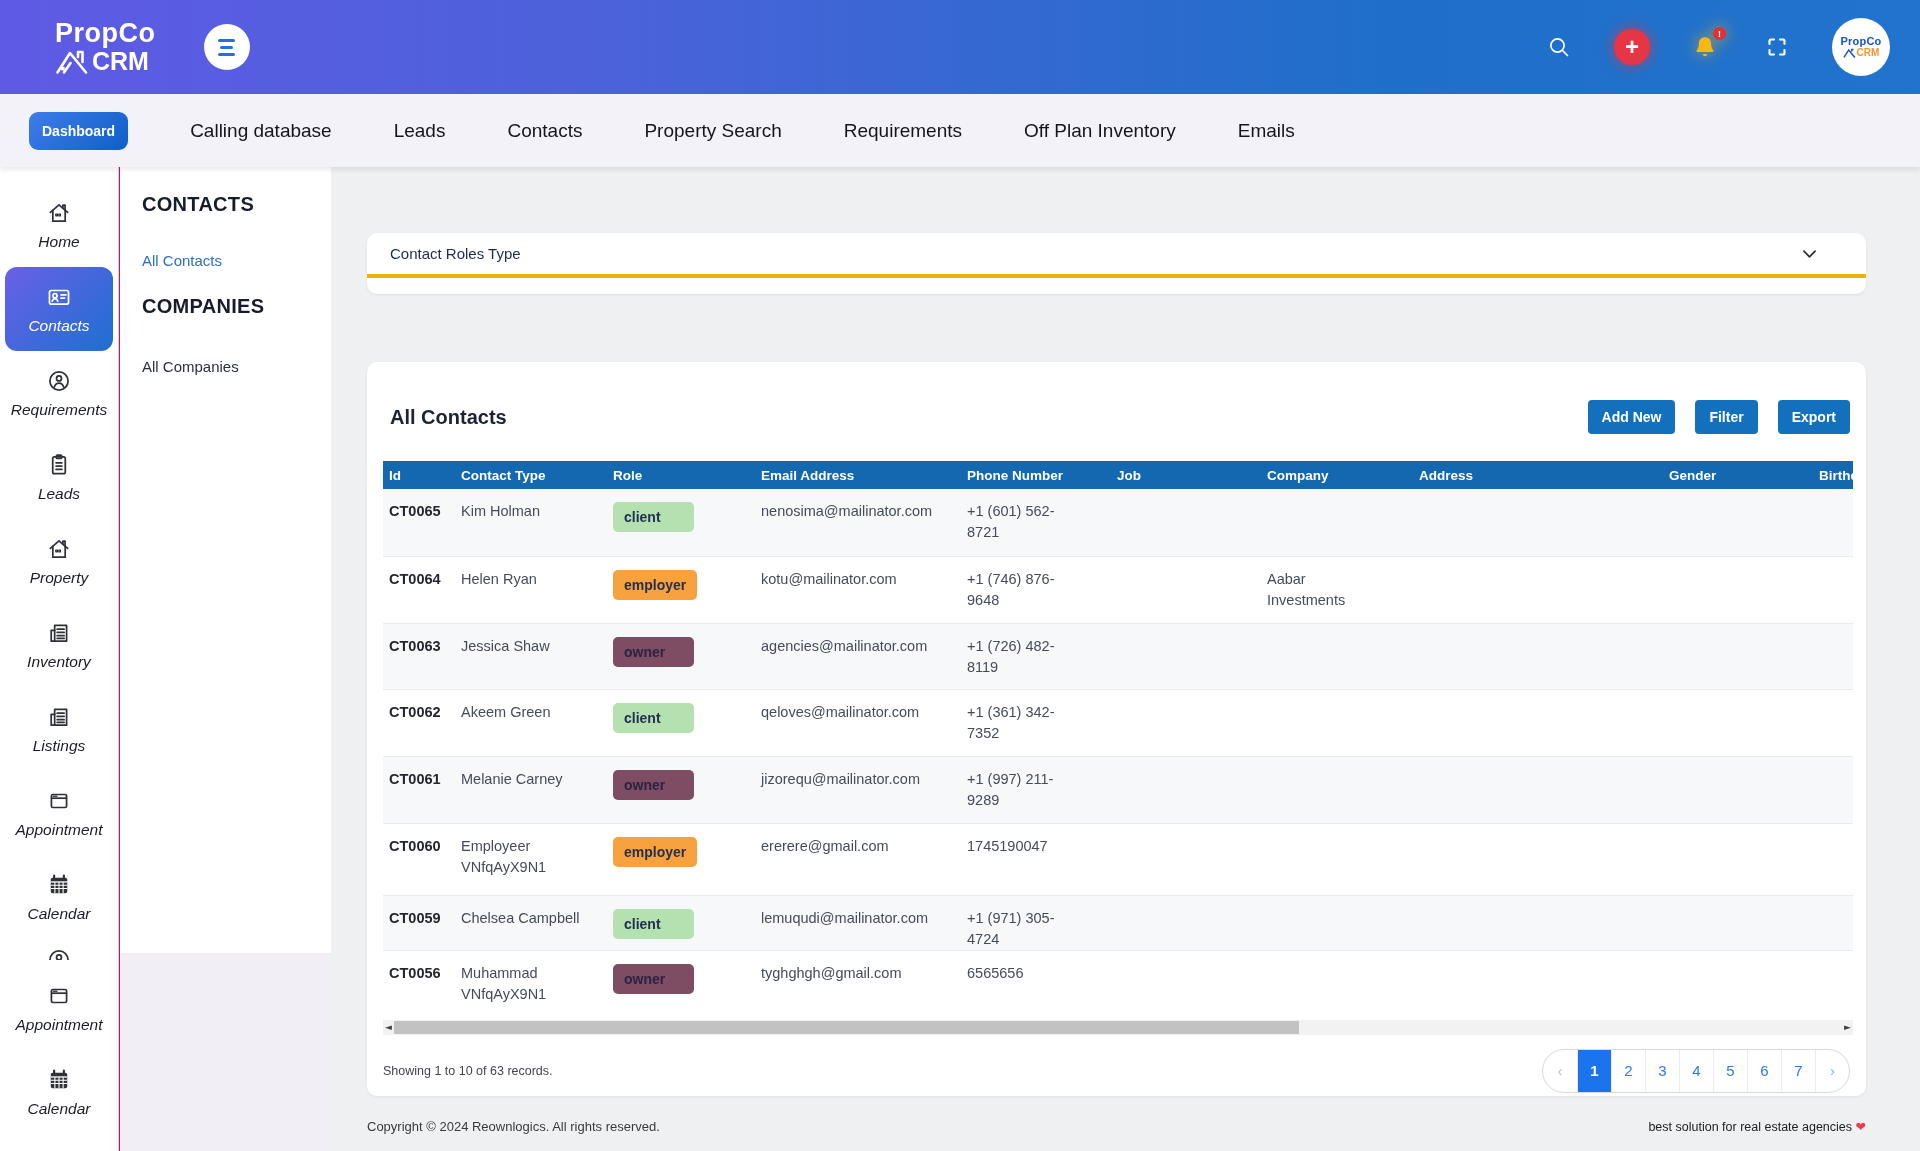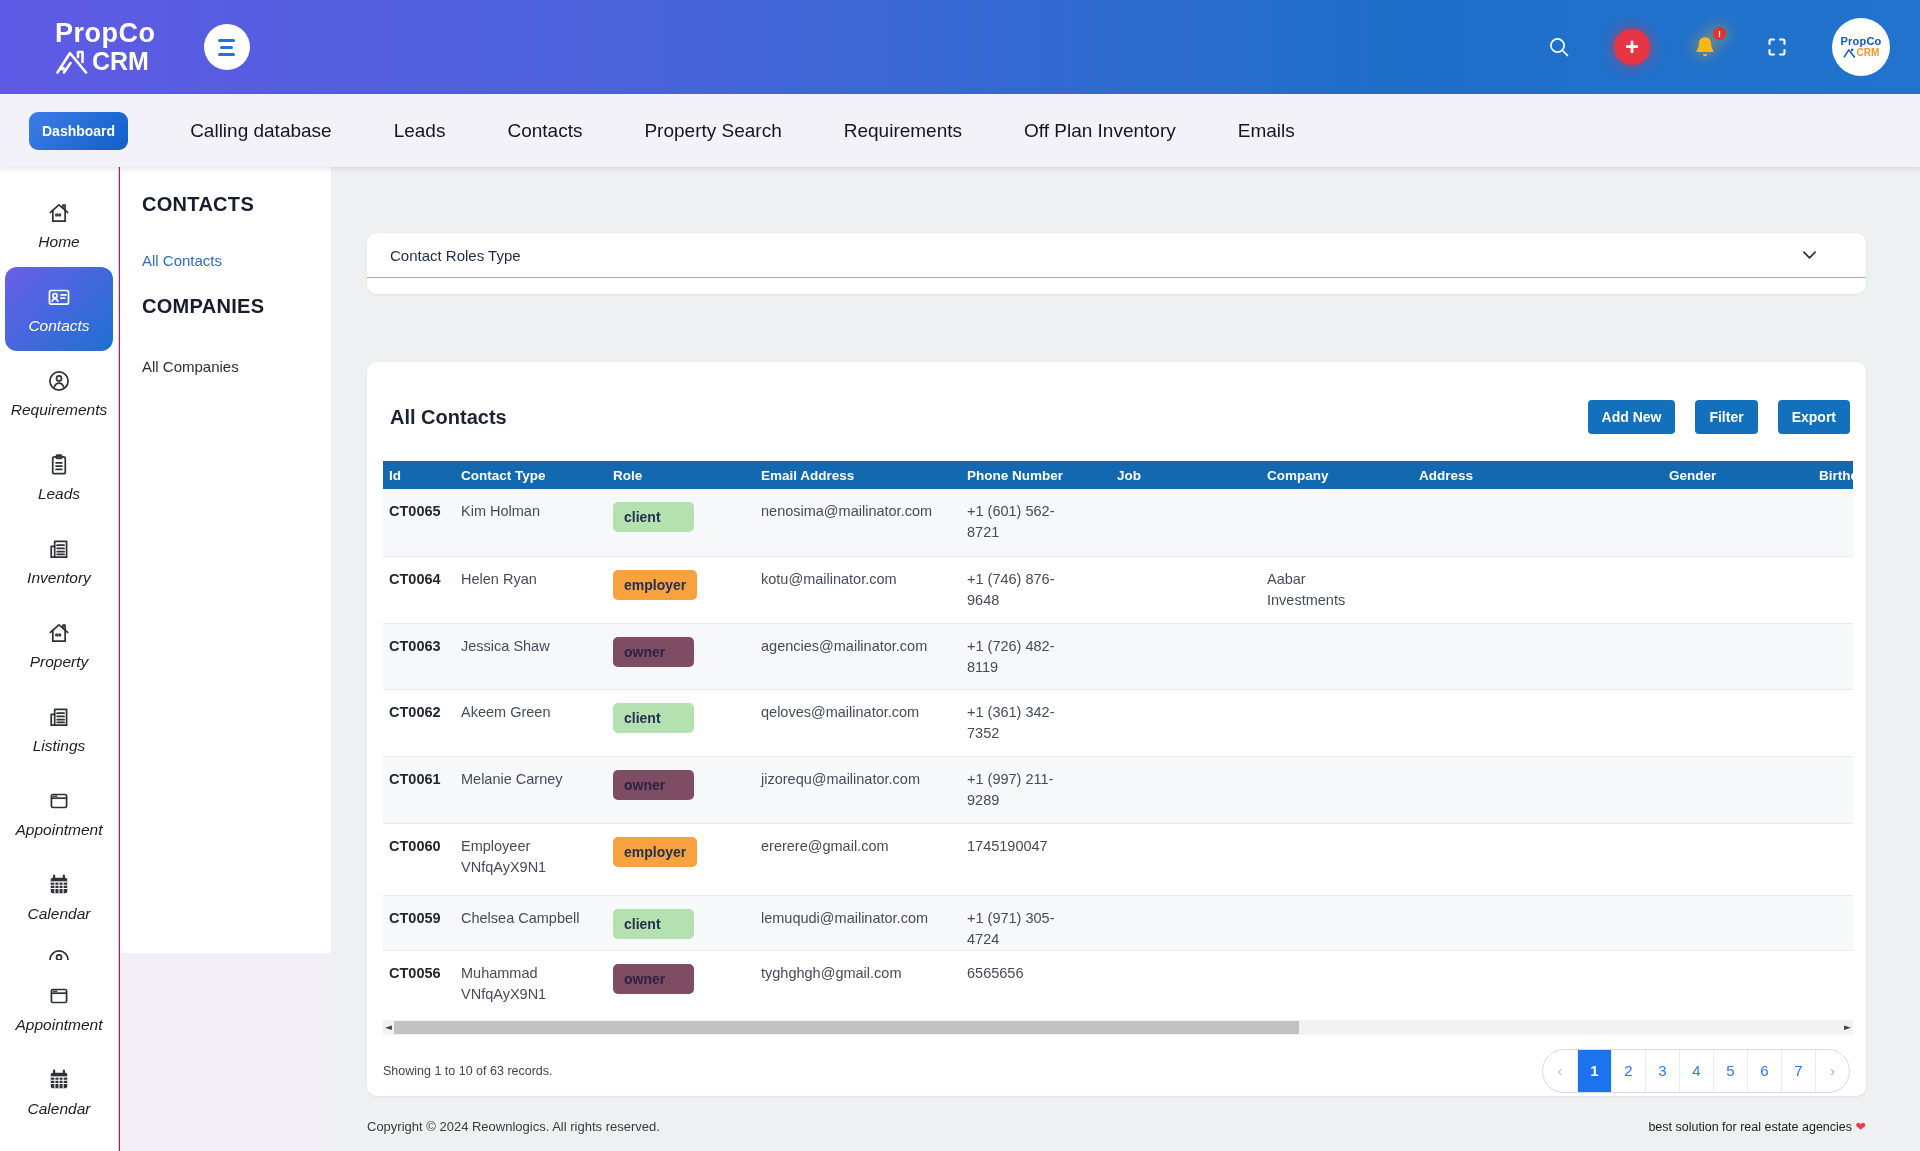--- a/index.html
+++ b/index.html
@@ -60,21 +60,21 @@
   .sub-link.blue { color:#2d6fc4; }
   .sub-link.dark { color:#2a2f3c; margin-top:40px; }
   .sub-title.second { margin-top:26px; }
   .subpanel-bottom { position:absolute; top:953px; left:120px; width:211px; bottom:0; background:#f1eff5; }
 
   
   .main { position:absolute; left:331px; top:167px; right:0; bottom:0; background:#eff0f2; }
   .card { background:#fff; border-radius:10px; box-shadow:0 1px 3px rgba(30,40,70,.07); position:absolute; }
   .roles-card { left:36px; top:66px; width:1499px; height:61px; }
   .roles-row { height:45px; display:flex; align-items:center; justify-content:space-between;
-    padding:0 50px 0 23px; border-bottom:1px solid #eab308; cursor:pointer; }
+    padding:0 50px 0 23px; border-bottom:4px solid #eab308; cursor:pointer; }
   .roles-label { font-size:15px; color:#1e2b4a; }
 
   .contacts-card { left:36px; top:195px; width:1499px; height:734px; }
   .card-head { display:flex; justify-content:space-between; align-items:center; padding:38px 16px 0 23px; }
   .card-title { font-size:20px; font-weight:bold; color:#1c2433; }
   .btn-row { display:flex; gap:20px; }
   .btn { background:#1370bd; color:#fff; font-weight:bold; font-size:14px; border:none;
     border-radius:4px; padding:9px 14px; cursor:pointer; font-family:"Liberation Sans",sans-serif; }
 
   .table-wrap { margin:27px 0 0 16px; width:1470px; overflow:hidden; }
@@ -224,38 +224,38 @@
         <rect x="6.2" y="4.4" width="11.6" height="15.6" rx="1.6"></rect>
           <rect x="9.6" y="2.8" width="4.8" height="3.2" rx="0.8"></rect>
         <path d="M9.3 10 h5.4"></path>
           <path d="M9.3 13 h5.4"></path>
           <path d="M9.3 16 h5.4"></path>
       </svg>
       <span>Leads</span>
     </div>
     <div class="side-item">
       <svg width="26" height="26" viewBox="0 0 24 24" fill="none" stroke="#2e3138" stroke-width="1.6" stroke-linejoin="round" stroke-linecap="round">
+        <path d="M4 11.5 L12 4.5 L20 11.5"></path>
+          <path d="M6.3 9.6 V19.5 H17.7 V9.6"></path>
+          <path d="M15.6 7.3 V4.8 h2 V9"></path>
+        <rect x="9" y="13" width="1.6" height="1.6" stroke-width="1.1"></rect>
+          <rect x="11.8" y="13" width="1.6" height="1.6" stroke-width="1.1"></rect>
+      </svg>
+      <span>Property</span>
+    </div>
+    <div class="side-item">
+      <svg width="26" height="26" viewBox="0 0 24 24" fill="none" stroke="#2e3138" stroke-width="1.6" stroke-linejoin="round" stroke-linecap="round">
         <path d="M8 5 h11 v14.5 H8 z"></path>
           <path d="M8 9.5 H4.8 v10 H8"></path>
         <path d="M10.3 8.5 h6.4"></path>
           <path d="M10.3 11.5 h6.4"></path>
           <path d="M10.3 14.5 h6.4"></path>
           <path d="M10.3 17 h6.4"></path>
       </svg>
       <span>Inventory</span>
-    </div>
-    <div class="side-item">
-      <svg width="26" height="26" viewBox="0 0 24 24" fill="none" stroke="#2e3138" stroke-width="1.6" stroke-linejoin="round" stroke-linecap="round">
-        <path d="M4 11.5 L12 4.5 L20 11.5"></path>
-          <path d="M6.3 9.6 V19.5 H17.7 V9.6"></path>
-          <path d="M15.6 7.3 V4.8 h2 V9"></path>
-        <rect x="9" y="13" width="1.6" height="1.6" stroke-width="1.1"></rect>
-          <rect x="11.8" y="13" width="1.6" height="1.6" stroke-width="1.1"></rect>
-      </svg>
-      <span>Property</span>
     </div>
     <div class="side-item">
       <svg width="26" height="26" viewBox="0 0 24 24" fill="none" stroke="#2e3138" stroke-width="1.6" stroke-linejoin="round" stroke-linecap="round">
         <path d="M8 5 h11 v14.5 H8 z"></path>
           <path d="M8 9.5 H4.8 v10 H8"></path>
         <path d="M10.3 8.5 h6.4"></path>
           <path d="M10.3 11.5 h6.4"></path>
           <path d="M10.3 14.5 h6.4"></path>
           <path d="M10.3 17 h6.4"></path>
       </svg>

